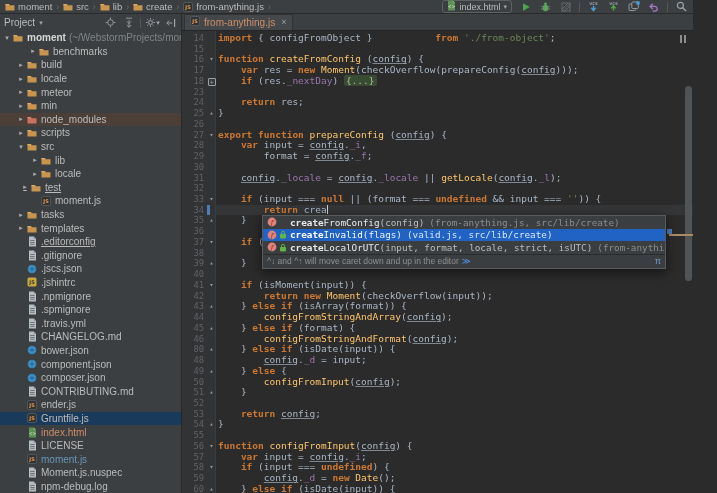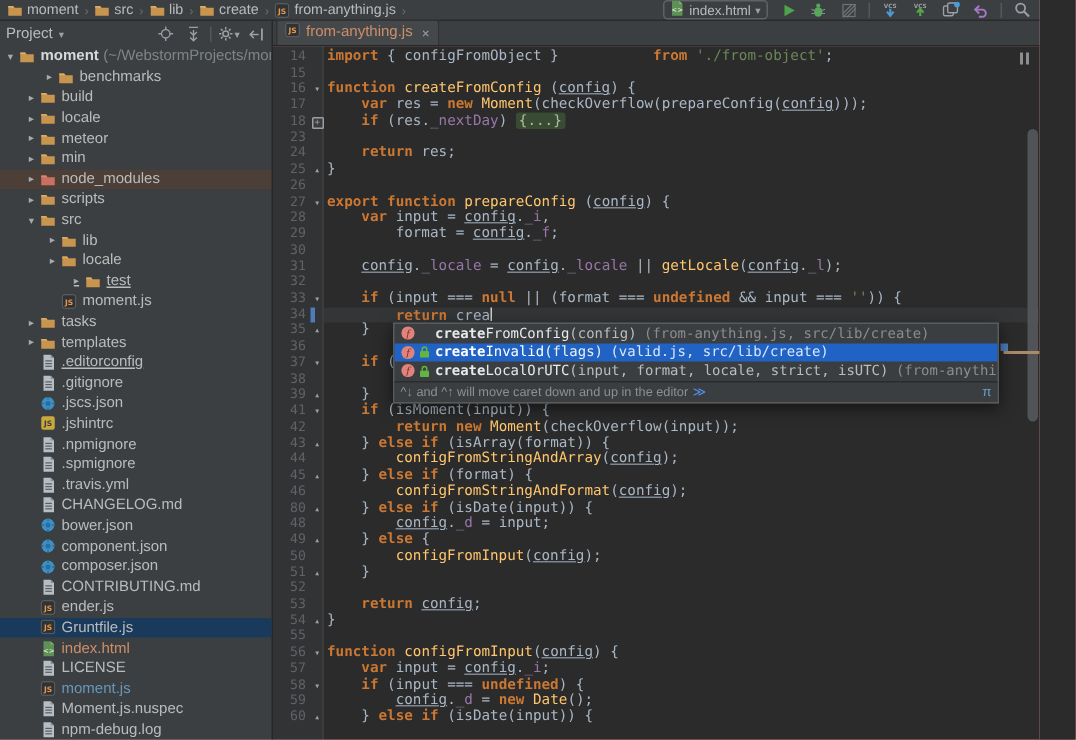--- a/index.html
+++ b/index.html
@@ -395,21 +395,21 @@
             <span class="ticon">
               <span style="display: inline-flex;">
                 <svg width="10" height="9">
                   <path d="M0.5 2 h3.2 l1 1.2 h4.8 v5.3 h-9 z" fill="#C8954F"></path>
                   <path d="M0.5 2 h3.2 l1 1.2 h-4.2 z" fill="#DDAC62"></path>
                 </svg>
               </span>
             </span>
             <span class="tlabel">locale</span>
           </div>
-          <div class="trow" style="padding-left: 46px; text-decoration: underline;">
+          <div class="trow" style="padding-left: 20px; text-decoration: underline;">
             <span class="arrow">▸</span>
             <span class="ticon">
               <span style="display: inline-flex;">
                 <svg width="10" height="9">
                   <path d="M0.5 2 h3.2 l1 1.2 h4.8 v5.3 h-9 z" fill="#C8954F"></path>
                   <path d="M0.5 2 h3.2 l1 1.2 h-4.2 z" fill="#DDAC62"></path>
                 </svg>
               </span>
             </span>
             <span class="tlabel">test</span>
@@ -746,20 +746,21 @@
             <div class="cl"><span class="ln">30</span><span class="fold"></span><span class="code"></span></div>
             <div class="cl"><span class="ln">31</span><span class="fold"></span><span class="code"><span class="pl">    </span><span class="prm">config</span><span class="pl">.</span><span class="fld">_locale</span><span class="pl"> = </span><span class="prm">config</span><span class="pl">.</span><span class="fld">_locale</span><span class="pl"> || </span><span class="fn">getLocale</span><span class="pl">(</span><span class="prm">config</span><span class="pl">.</span><span class="fld">_l</span><span class="pl">);</span></span></div>
             <div class="cl"><span class="ln">32</span><span class="fold"></span><span class="code"></span></div>
             <div class="cl"><span class="ln">33</span><span class="fold">▾</span><span class="code"><span class="pl">    </span><span class="kw">if</span><span class="pl"> (input === </span><span class="kw">null</span><span class="pl"> || (format === </span><span class="kw">undefined</span><span class="pl"> &amp;&amp; input === </span><span class="str">''</span><span class="pl">)) {</span></span></div>
             <div class="cl cur"><span class="ln">34</span><span class="fold"><i class="chg"></i></span><span class="code"><span class="pl">        </span><span class="kw">return</span><span class="pl"> </span><span class="typed">crea</span><span class="caret-bar"></span></span></div>
             <div class="cl"><span class="ln">35</span><span class="fold">▴</span><span class="code"><span class="pl">    }</span></span></div>
             <div class="cl"><span class="ln">36</span><span class="fold"></span><span class="code"></span></div>
             <div class="cl"><span class="ln">37</span><span class="fold">▾</span><span class="code"><span class="pl">    </span><span class="kw">if</span><span class="pl"> (</span></span></div>
             <div class="cl"><span class="ln">38</span><span class="fold"></span><span class="code"></span></div>
             <div class="cl"><span class="ln">39</span><span class="fold">▴</span><span class="code"><span class="pl">    }</span></span></div>
+            <div class="cl"><span class="ln">40</span><span class="fold"></span><span class="code"></span></div>
             <div class="cl"><span class="ln">41</span><span class="fold">▾</span><span class="code"><span class="pl">    </span><span class="kw">if</span><span class="pl"> (isMoment(input)) {</span></span></div>
             <div class="cl"><span class="ln">42</span><span class="fold"></span><span class="code"><span class="pl">        </span><span class="kw">return</span><span class="pl"> </span><span class="kw">new</span><span class="pl"> </span><span class="fn">Moment</span><span class="pl">(checkOverflow(input));</span></span></div>
             <div class="cl"><span class="ln">43</span><span class="fold">▴</span><span class="code"><span class="pl">    } </span><span class="kw">else</span><span class="pl"> </span><span class="kw">if</span><span class="pl"> (isArray(format)) {</span></span></div>
             <div class="cl"><span class="ln">44</span><span class="fold"></span><span class="code"><span class="pl">        </span><span class="fn">configFromStringAndArray</span><span class="pl">(</span><span class="prm">config</span><span class="pl">);</span></span></div>
             <div class="cl"><span class="ln">45</span><span class="fold">▴</span><span class="code"><span class="pl">    } </span><span class="kw">else</span><span class="pl"> </span><span class="kw">if</span><span class="pl"> (format) {</span></span></div>
             <div class="cl"><span class="ln">46</span><span class="fold"></span><span class="code"><span class="pl">        </span><span class="fn">configFromStringAndFormat</span><span class="pl">(</span><span class="prm">config</span><span class="pl">);</span></span></div>
             <div class="cl"><span class="ln">80</span><span class="fold">▴</span><span class="code"><span class="pl">    } </span><span class="kw">else</span><span class="pl"> </span><span class="kw">if</span><span class="pl"> (isDate(input)) {</span></span></div>
             <div class="cl"><span class="ln">48</span><span class="fold"></span><span class="code"><span class="pl">        </span><span class="prm">config</span><span class="pl">.</span><span class="fld">_d</span><span class="pl"> = input;</span></span></div>
             <div class="cl"><span class="ln">49</span><span class="fold">▴</span><span class="code"><span class="pl">    } </span><span class="kw">else</span><span class="pl"> {</span></span></div>
             <div class="cl"><span class="ln">50</span><span class="fold"></span><span class="code"><span class="pl">        </span><span class="fn">configFromInput</span><span class="pl">(</span><span class="prm">config</span><span class="pl">);</span></span></div>

